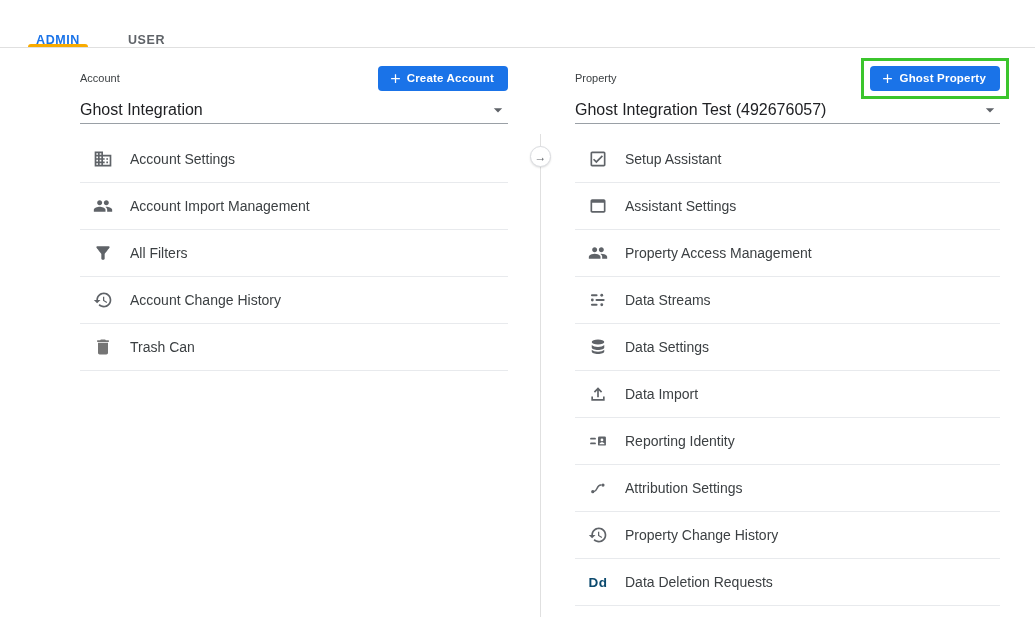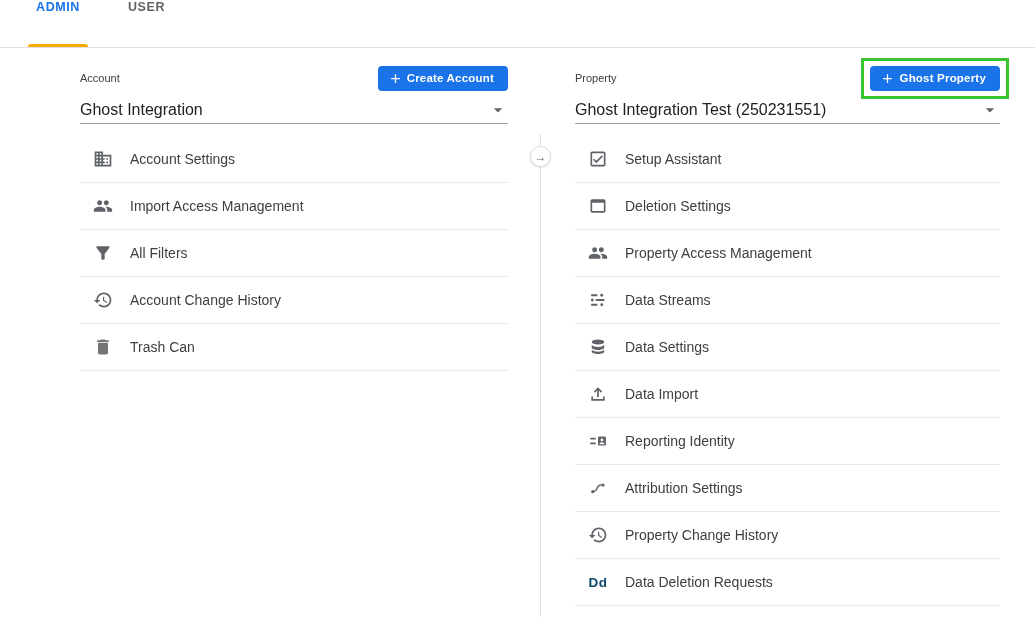--- a/index.html
+++ b/index.html
@@ -13,21 +13,21 @@
 
   
   .tabbar {
     position: absolute; top: 0; left: 0; right: 0; height: 48px;
     background: #fff;
     border-bottom: 1px solid #e0e0e0;
     display: flex; align-items: stretch;
     padding-left: 12px;
   }
   .tab {
-    display: flex; align-items: flex-start;
+    display: flex; align-items: flex-end;
     padding: 0 24px;
     font-size: 12.5px; font-weight: bold; letter-spacing: .6px;
     color: #5f6368; cursor: pointer; position: relative;
   }
   .tab.active { color: var(--accent-blue, #1a73e8); }
   .tab.active::after {
     content: ""; position: absolute; left: 16px; right: 16px; bottom: 0;
     height: 3px; background: var(--tab-underline, #f9ab00);
     border-radius: 3px 3px 0 0;
   }
@@ -140,21 +140,21 @@
           </svg>
         </span>
         <span class="label">Account Settings</span>
       </li>
       <li>
         <span class="icon">
           <svg viewBox="0 0 24 24" fill="#5f6368">
             <path d="M16 11c1.66 0 2.99-1.34 2.99-3S17.66 5 16 5c-1.66 0-3 1.34-3 3s1.34 3 3 3zm-8 0c1.66 0 2.99-1.34 2.99-3S9.66 5 8 5C6.34 5 5 6.34 5 8s1.34 3 3 3zm0 2c-2.33 0-7 1.17-7 3.5V19h14v-2.5c0-2.33-4.67-3.5-7-3.5zm8 0c-.29 0-.62.02-.97.05 1.16.84 1.97 1.97 1.97 3.45V19h6v-2.5c0-2.33-4.67-3.5-7-3.5z"></path>
           </svg>
         </span>
-        <span class="label">Import Access Management</span>
+        <span class="label">Account Import Management</span>
       </li>
       <li>
         <span class="icon">
           <svg viewBox="0 0 24 24" fill="#5f6368">
             <path d="M4.25 5.61C6.27 8.2 10 13 10 13v6c0 .55.45 1 1 1h2c.55 0 1-.45 1-1v-6s3.72-4.8 5.74-7.39C20.25 4.95 19.78 4 18.95 4H5.04c-.83 0-1.3.95-.79 1.61z"></path>
           </svg>
         </span>
         <span class="label">All Filters</span>
       </li>
       <li>
@@ -190,21 +190,21 @@
           <svg viewBox="0 0 24 24" fill="#ffffff">
               <path d="M11 5h2v6h6v2h-6v6h-2v-6H5v-2h6V5z"></path>
             </svg>
         </span>
         <span>Ghost Property</span>
       </button>
       <span class="green-box"></span>
     </span>
   </div>
   <div class="selector">
-    <span>Ghost Integration Test (250231551)</span>
+    <span>Ghost Integration Test (492676057)</span>
     <span class="chevron">
       <svg viewBox="0 0 24 24" fill="#5f6368">
           <path d="M7 10l5 5 5-5z"></path>
         </svg>
     </span>
   </div>
   <ul class="menu">
       <li>
         <span class="icon">
           <svg viewBox="0 0 24 24" fill="#5f6368">
@@ -212,21 +212,21 @@
           </svg>
         </span>
         <span class="label">Setup Assistant</span>
       </li>
       <li>
         <span class="icon">
           <svg viewBox="0 0 24 24" fill="#5f6368">
             <path d="M19 4H5c-1.11 0-2 .9-2 2v12c0 1.1.89 2 2 2h14c1.1 0 2-.9 2-2V6c0-1.1-.89-2-2-2zm0 14H5V8h14v10z"></path>
           </svg>
         </span>
-        <span class="label">Deletion Settings</span>
+        <span class="label">Assistant Settings</span>
       </li>
       <li>
         <span class="icon">
           <svg viewBox="0 0 24 24" fill="#5f6368">
             <path d="M16 11c1.66 0 2.99-1.34 2.99-3S17.66 5 16 5c-1.66 0-3 1.34-3 3s1.34 3 3 3zm-8 0c1.66 0 2.99-1.34 2.99-3S9.66 5 8 5C6.34 5 5 6.34 5 8s1.34 3 3 3zm0 2c-2.33 0-7 1.17-7 3.5V19h14v-2.5c0-2.33-4.67-3.5-7-3.5zm8 0c-.29 0-.62.02-.97.05 1.16.84 1.97 1.97 1.97 3.45V19h6v-2.5c0-2.33-4.67-3.5-7-3.5z"></path>
           </svg>
         </span>
         <span class="label">Property Access Management</span>
       </li>
       <li>

